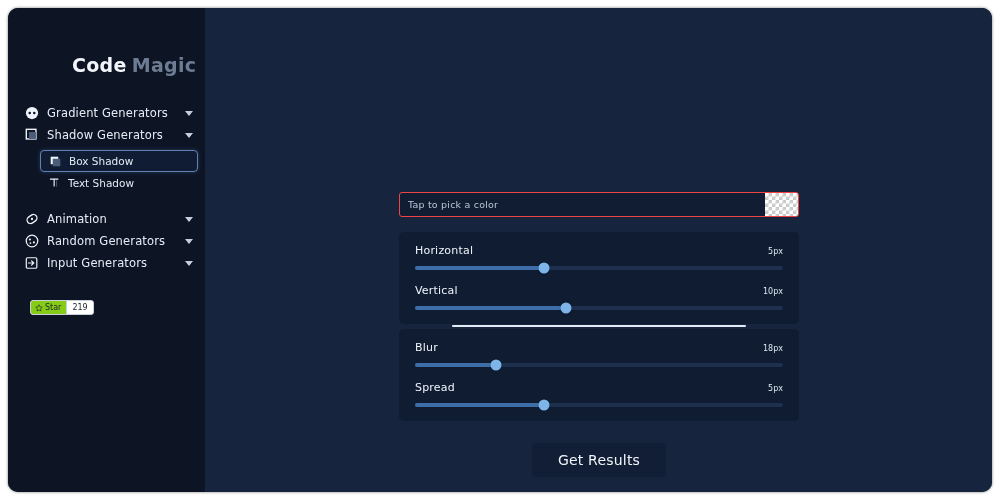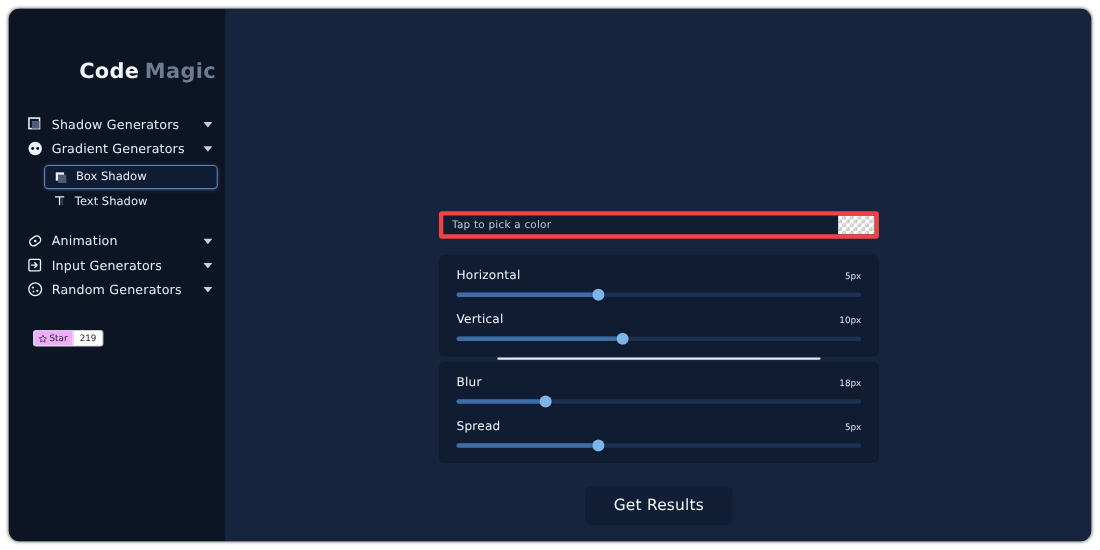--- a/index.html
+++ b/index.html
@@ -127,21 +127,21 @@
     background: #ffffff;
     overflow: hidden;
     cursor: pointer;
     font-size: 8px;
   }
   #star-btn .sb-left {
     display: flex;
     align-items: center;
     gap: 2px;
     padding: 0 5px 0 4px;
-    background: #f0abfc;
+    background: #84cc16;
     color: #24292f;
   }
   #star-btn .sb-count {
     display: flex;
     align-items: center;
     padding: 0 5px;
     background: #ffffff;
     color: #24292f;
     border-left: 1px solid #c8d0da;
   }
@@ -157,21 +157,21 @@
     position: absolute;
     left: 194px;
     top: 184px;
     width: 400px;
   }
 
   
   #color-picker {
     display: flex;
     height: 25px;
-    border: 4px solid #ef4444;
+    border: 1px solid #ef4444;
     border-radius: 3px;
     overflow: hidden;
     background: #111d33;
   }
   #color-input {
     flex: 1 1 auto;
     background: transparent;
     border: none;
     outline: none;
     color: #cdd8e6;
@@ -284,37 +284,37 @@
 
     <div id="brand">
       <span class="brand-code">Code</span><span class="brand-magic">Magic</span>
     </div>
 
     <nav id="nav">
 
       <div class="nav-row">
         <span class="nav-ico">
           <svg width="14" height="14" viewBox="0 0 16 16">
-              <rect x="1.5" y="1.5" width="11" height="11" fill="none" stroke="#eef3fa" stroke-width="1.6"></rect>
-              <rect x="4.5" y="4.5" width="8" height="8" fill="#4a5c78"></rect>
-            </svg>
-        </span>
-        <span class="nav-label">Shadow Generators</span>
-        <span class="caret"></span>
-      </div>
-
-      <div class="nav-row">
-        <span class="nav-ico">
-          <svg width="14" height="14" viewBox="0 0 16 16">
               <circle cx="8" cy="8" r="7" fill="#eef3fa"></circle>
               <circle cx="5.4" cy="8" r="1.5" fill="#0d1424"></circle>
               <circle cx="10.6" cy="8" r="1.5" fill="#0d1424"></circle>
             </svg>
         </span>
         <span class="nav-label">Gradient Generators</span>
+        <span class="caret"></span>
+      </div>
+
+      <div class="nav-row">
+        <span class="nav-ico">
+          <svg width="14" height="14" viewBox="0 0 16 16">
+              <rect x="1.5" y="1.5" width="11" height="11" fill="none" stroke="#eef3fa" stroke-width="1.6"></rect>
+              <rect x="4.5" y="4.5" width="8" height="8" fill="#4a5c78"></rect>
+            </svg>
+        </span>
+        <span class="nav-label">Shadow Generators</span>
         <span class="caret"></span>
       </div>
 
       <div class="sub-wrap">
         <div class="sub-row active">
           <span class="sub-ico">
             <svg width="11" height="11" viewBox="0 0 16 16">
                 <rect x="1" y="1" width="11" height="11" fill="#eef3fa"></rect>
                 <rect x="4" y="4" width="11" height="11" fill="#4a5c78"></rect>
               </svg>
@@ -338,45 +338,45 @@
         <span class="nav-ico">
           <svg width="14" height="14" viewBox="0 0 16 16">
               <rect x="2" y="4" width="12" height="8" rx="4" transform="rotate(-35 8 8)" fill="none" stroke="#eef3fa" stroke-width="1.5"></rect>
               <circle cx="8" cy="8" r="1.3" fill="#eef3fa"></circle>
             </svg>
         </span>
         <span class="nav-label">Animation</span>
         <span class="caret"></span>
       </div>
 
-
-      <div class="nav-row">
-        <span class="nav-ico">
-          <svg width="14" height="14" viewBox="0 0 16 16">
-              <rect x="1.5" y="2" width="12" height="12" rx="1.5" fill="none" stroke="#eef3fa" stroke-width="1.4"></rect>
-              <path d="M4 8h6M7.5 5.5L10 8l-2.5 2.5" stroke="#eef3fa" stroke-width="1.4" fill="none" stroke-linecap="round" stroke-linejoin="round"></path>
-            </svg>
-        </span>
-        <span class="nav-label">Input Generators</span>
-        <span class="caret"></span>
-      </div>
 
       <div class="nav-row">
         <span class="nav-ico">
           <svg width="14" height="14" viewBox="0 0 16 16">
               <circle cx="8" cy="8" r="6.6" fill="none" stroke="#eef3fa" stroke-width="1.4"></circle>
               <circle cx="5.6" cy="6.2" r="1.2" fill="#eef3fa"></circle>
               <circle cx="10.2" cy="9.6" r="1.2" fill="#eef3fa"></circle>
               <circle cx="6.2" cy="10.4" r="1" fill="#eef3fa"></circle>
             </svg>
         </span>
         <span class="nav-label">Random Generators</span>
         <span class="caret"></span>
       </div>
 
+      <div class="nav-row">
+        <span class="nav-ico">
+          <svg width="14" height="14" viewBox="0 0 16 16">
+              <rect x="1.5" y="2" width="12" height="12" rx="1.5" fill="none" stroke="#eef3fa" stroke-width="1.4"></rect>
+              <path d="M4 8h6M7.5 5.5L10 8l-2.5 2.5" stroke="#eef3fa" stroke-width="1.4" fill="none" stroke-linecap="round" stroke-linejoin="round"></path>
+            </svg>
+        </span>
+        <span class="nav-label">Input Generators</span>
+        <span class="caret"></span>
+      </div>
+
     </nav>
 
     <div id="star-btn">
       <span class="sb-left">
         <svg width="8" height="8" viewBox="0 0 16 16">
             <path d="M8 1.5l2 4.3 4.5.6-3.3 3.1.8 4.5L8 11.8 4 14l.8-4.5L1.5 6.4 6 5.8z" fill="none" stroke="#24292f" stroke-width="1.3" stroke-linejoin="round"></path>
           </svg>
         <span>Star</span>
       </span>
       <span class="sb-count">219</span>

